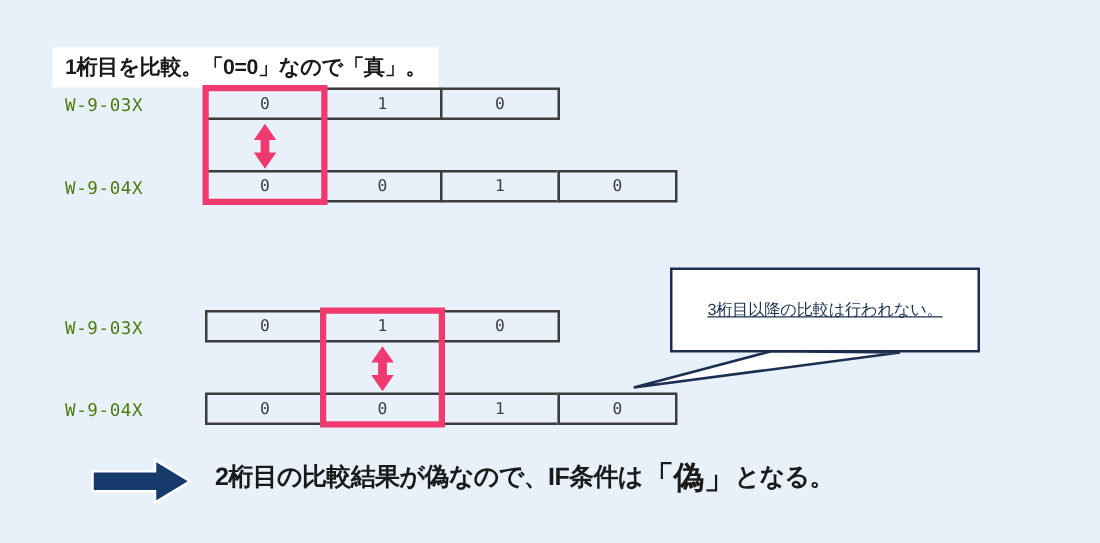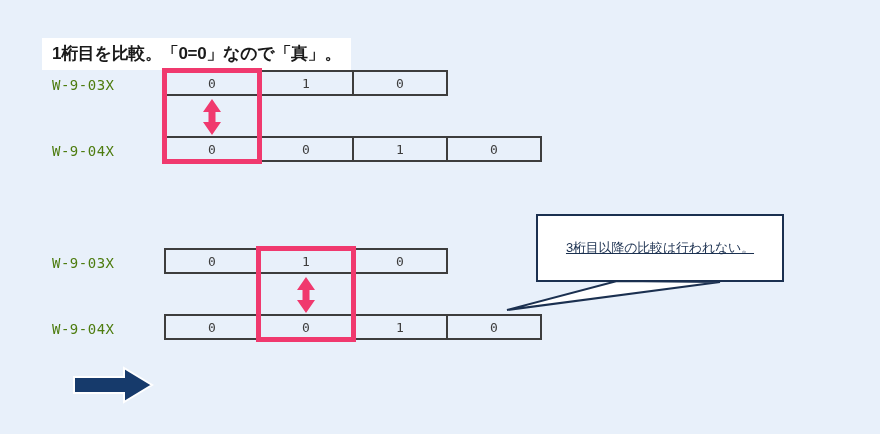--- a/index.html
+++ b/index.html
@@ -184,14 +184,17 @@
   </svg>
 
   <div class="callout" style="left:536px; top:214px; width:248px; height:68px;">
     <span class="callout-text">3桁目以降の比較は行われない。</span>
   </div>
 
   <svg id="conclusion-arrow" width="82" height="38" viewBox="0 0 82 38">
     <path d="M2 11 L52 11 L52 2 L80 19 L52 36 L52 27 L2 27 Z" fill="#163a6b" stroke="#ffffff" stroke-width="2" stroke-linejoin="miter"></path>
   </svg>
 
+  <div id="conclusion-text">
+    <span>2桁目の比較結果が偽なので、IF条件は</span><span class="emph">「偽」</span><span>となる。</span>
+  </div>
 
 </div>
 
 </body></html>

